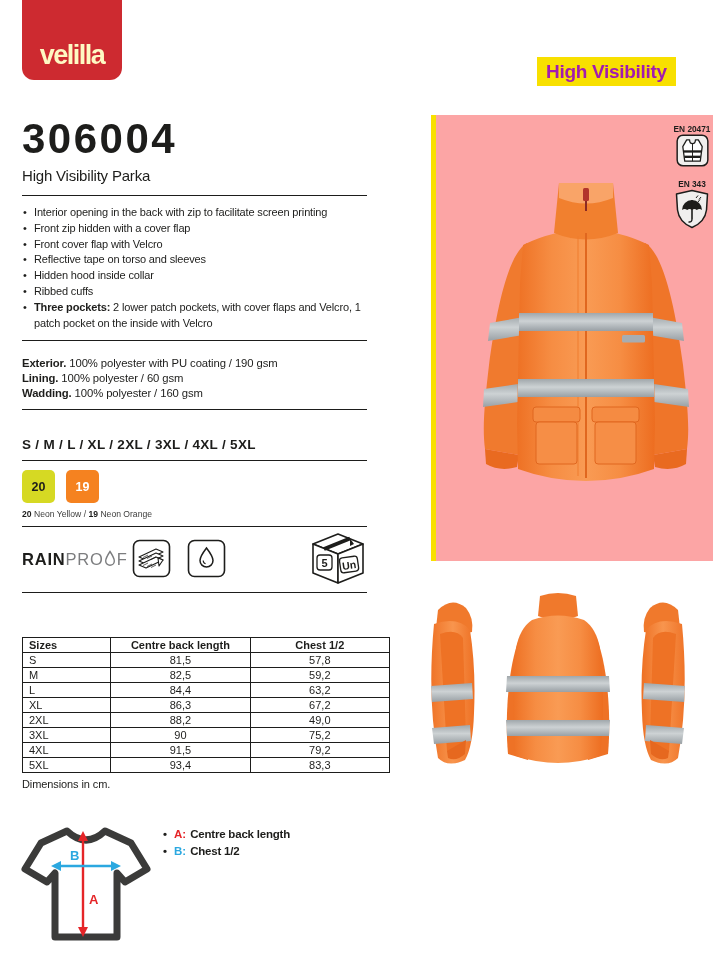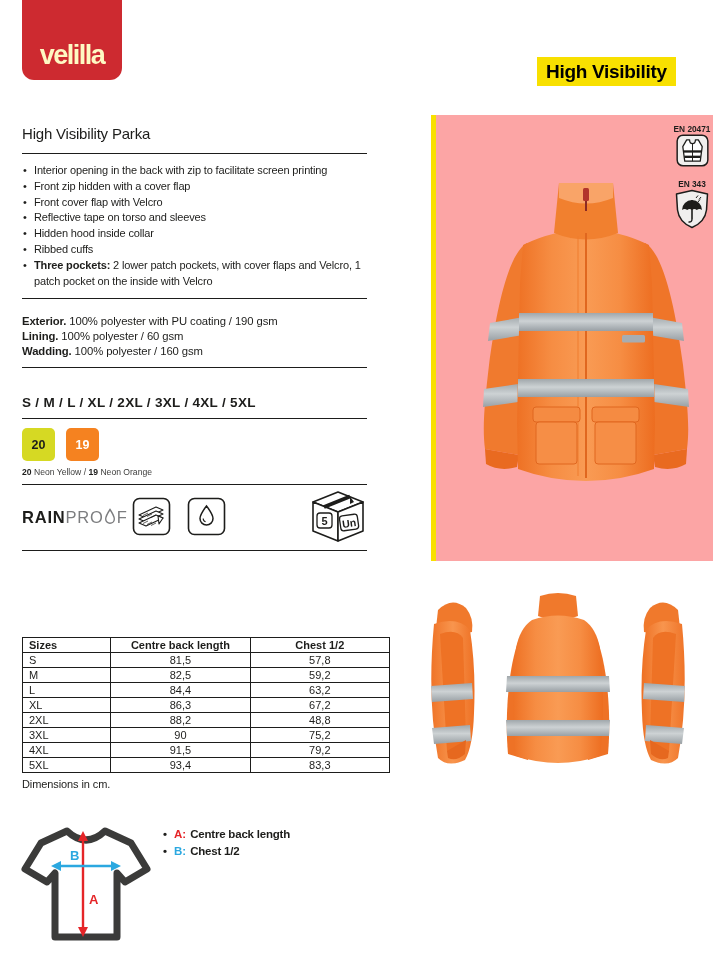--- a/index.html
+++ b/index.html
@@ -11,21 +11,21 @@
 
   
   .logo {
     position:absolute; left:22px; top:0; width:100px; height:80px;
     background:#cd2a30; border-radius:0 0 12px 12px;
     display:flex; align-items:flex-end; justify-content:center; padding-bottom:9px;
   }
   .logo span { color:#fef9c3; font-weight:bold; font-size:27px; letter-spacing:-1.5px; }
   .hv-tag {
     position:absolute; left:537px; top:57px; height:29px; padding:0 9px;
-    background:#f8e000; color:#000000; font-size:19px; font-weight:bold;
+    background:#f8e000; color:#a21caf; font-size:19px; font-weight:bold;
     display:flex; align-items:center; letter-spacing:-0.3px;
   }
 
   
   .left-col { position:absolute; left:22px; top:118px; width:352px; }
   .prod-code { font-size:42px; font-weight:bold; letter-spacing:2.5px; line-height:1; }
   .prod-title { font-size:15px; font-weight:normal; margin-top:7px; letter-spacing:-0.2px; }
   .rule { border:none; border-top:1.3px solid #1d1d1b; margin:0; width:345px; }
   .rule-1 { margin-top:11px; }
   .features { list-style:none; margin-top:9px; }
@@ -112,20 +112,21 @@
 <div id="page">
 
   <div class="logo">
     <span>velilla</span>
   </div>
   <div class="hv-tag">
     <span>High Visibility</span>
   </div>
 
   <div class="left-col">
+    <div class="prod-code">306004</div>
     <div class="prod-title">High Visibility Parka</div>
     <hr class="rule rule-1">
 
     <ul class="features">
       <li><b></b><span>Interior opening in the back with zip to facilitate screen printing</span></li>
       <li><b></b><span>Front zip hidden with a cover flap</span></li>
       <li><b></b><span>Front cover flap with Velcro</span></li>
       <li><b></b><span>Reflective tape on torso and sleeves</span></li>
       <li><b></b><span>Hidden hood inside collar</span></li>
       <li><b></b><span>Ribbed cuffs</span></li>
@@ -364,21 +365,21 @@
             <td>63,2</td>
           </tr>
         <tr>
             <td>XL</td>
             <td>86,3</td>
             <td>67,2</td>
           </tr>
         <tr>
             <td>2XL</td>
             <td>88,2</td>
-            <td>48,8</td>
+            <td>49,0</td>
           </tr>
         <tr>
             <td>3XL</td>
             <td>90</td>
             <td>75,2</td>
           </tr>
         <tr>
             <td>4XL</td>
             <td>91,5</td>
             <td>79,2</td>

